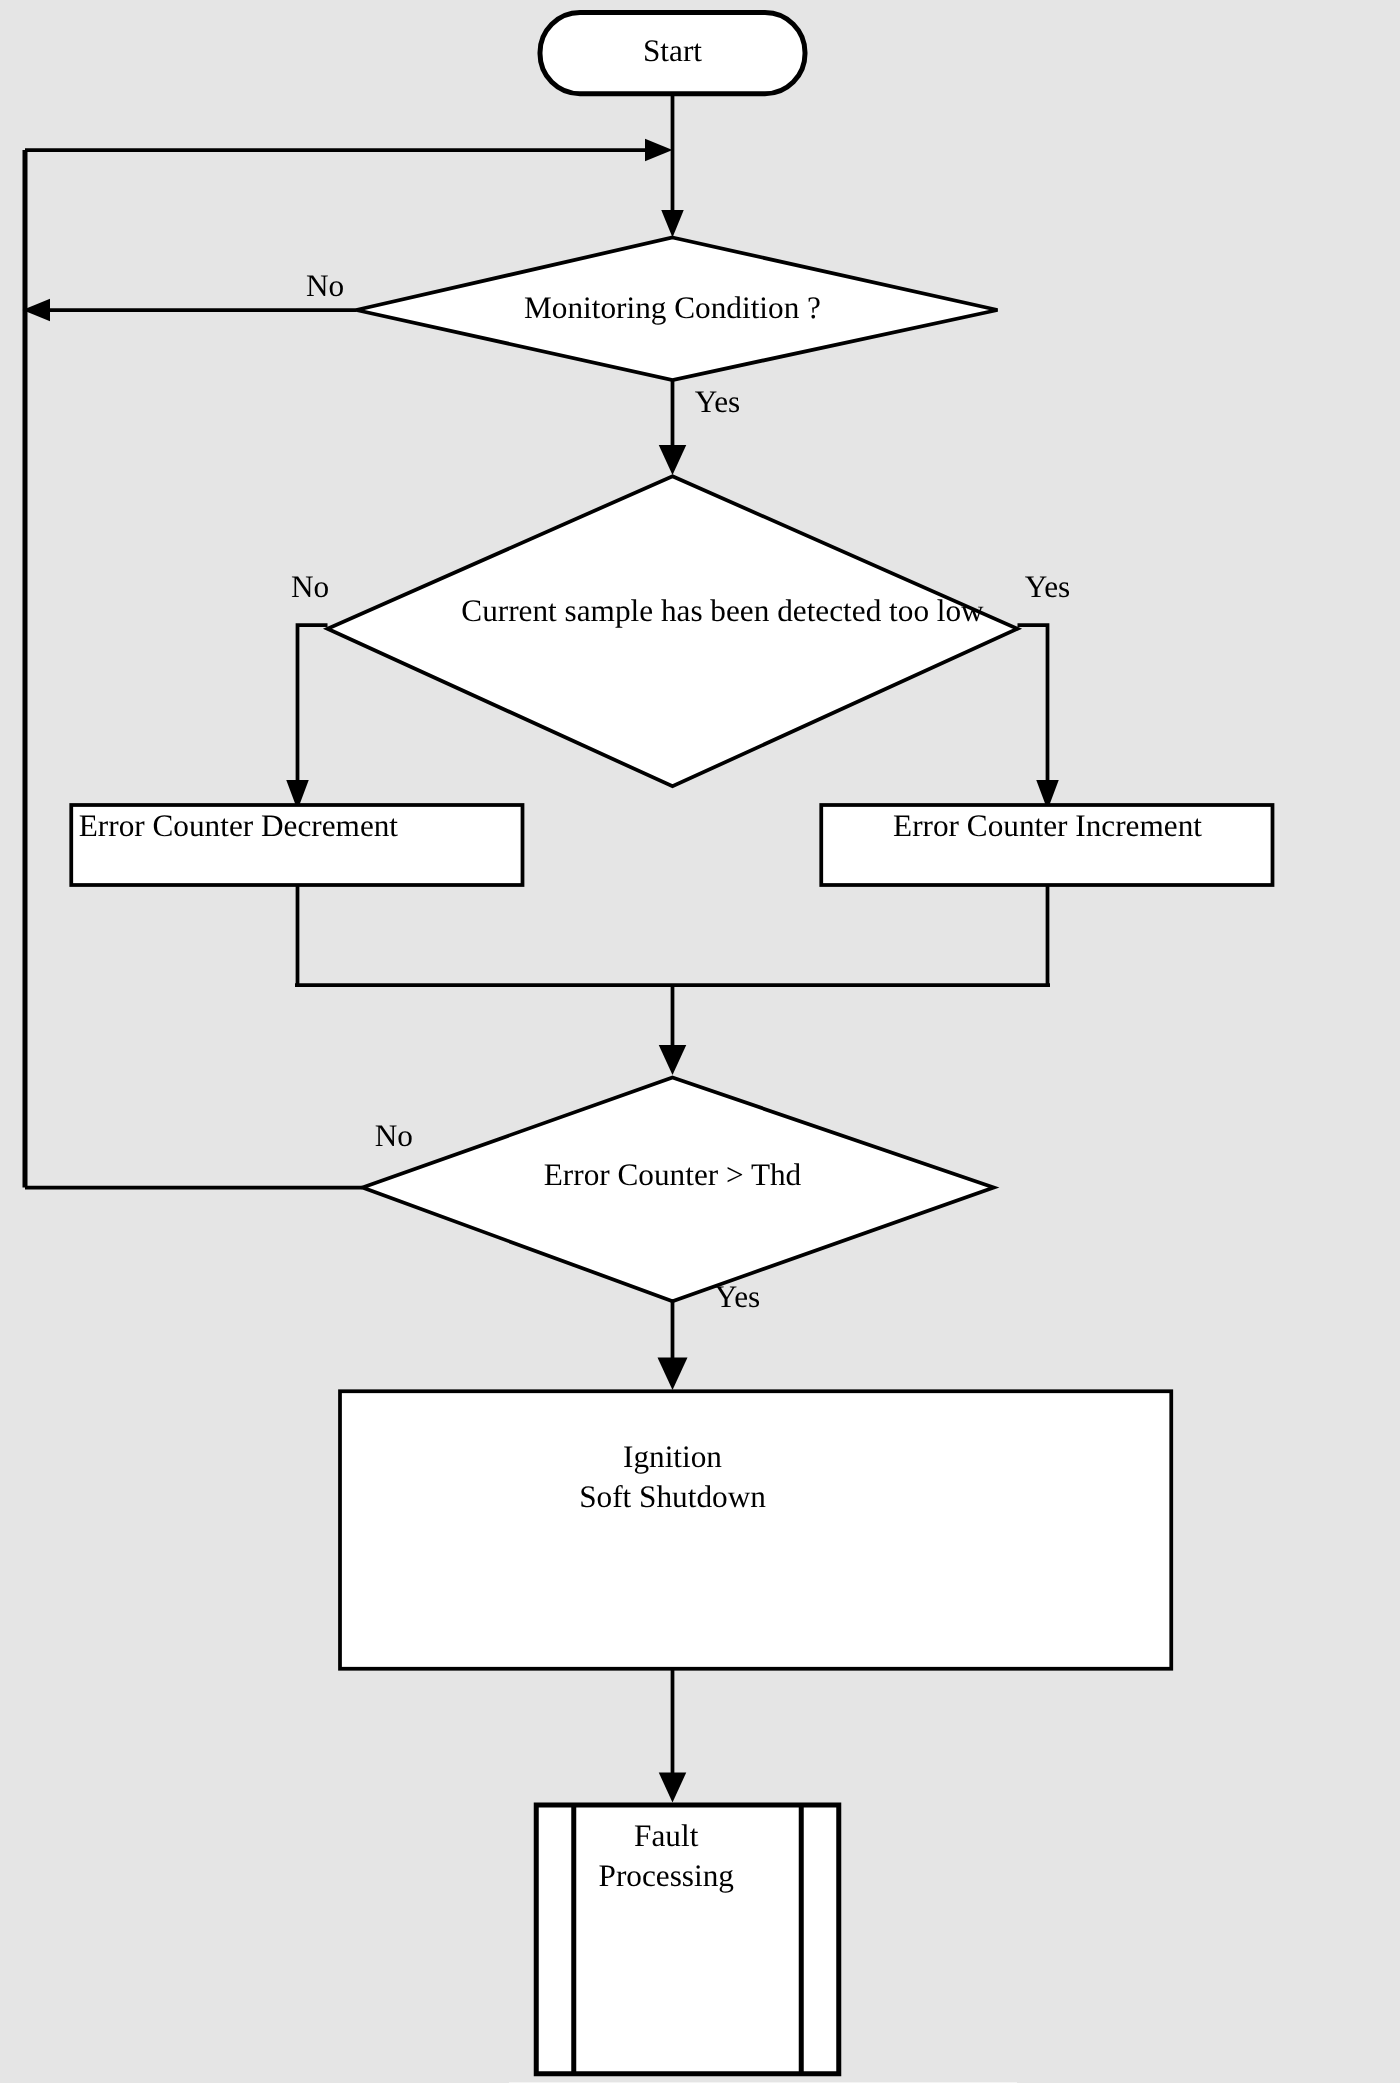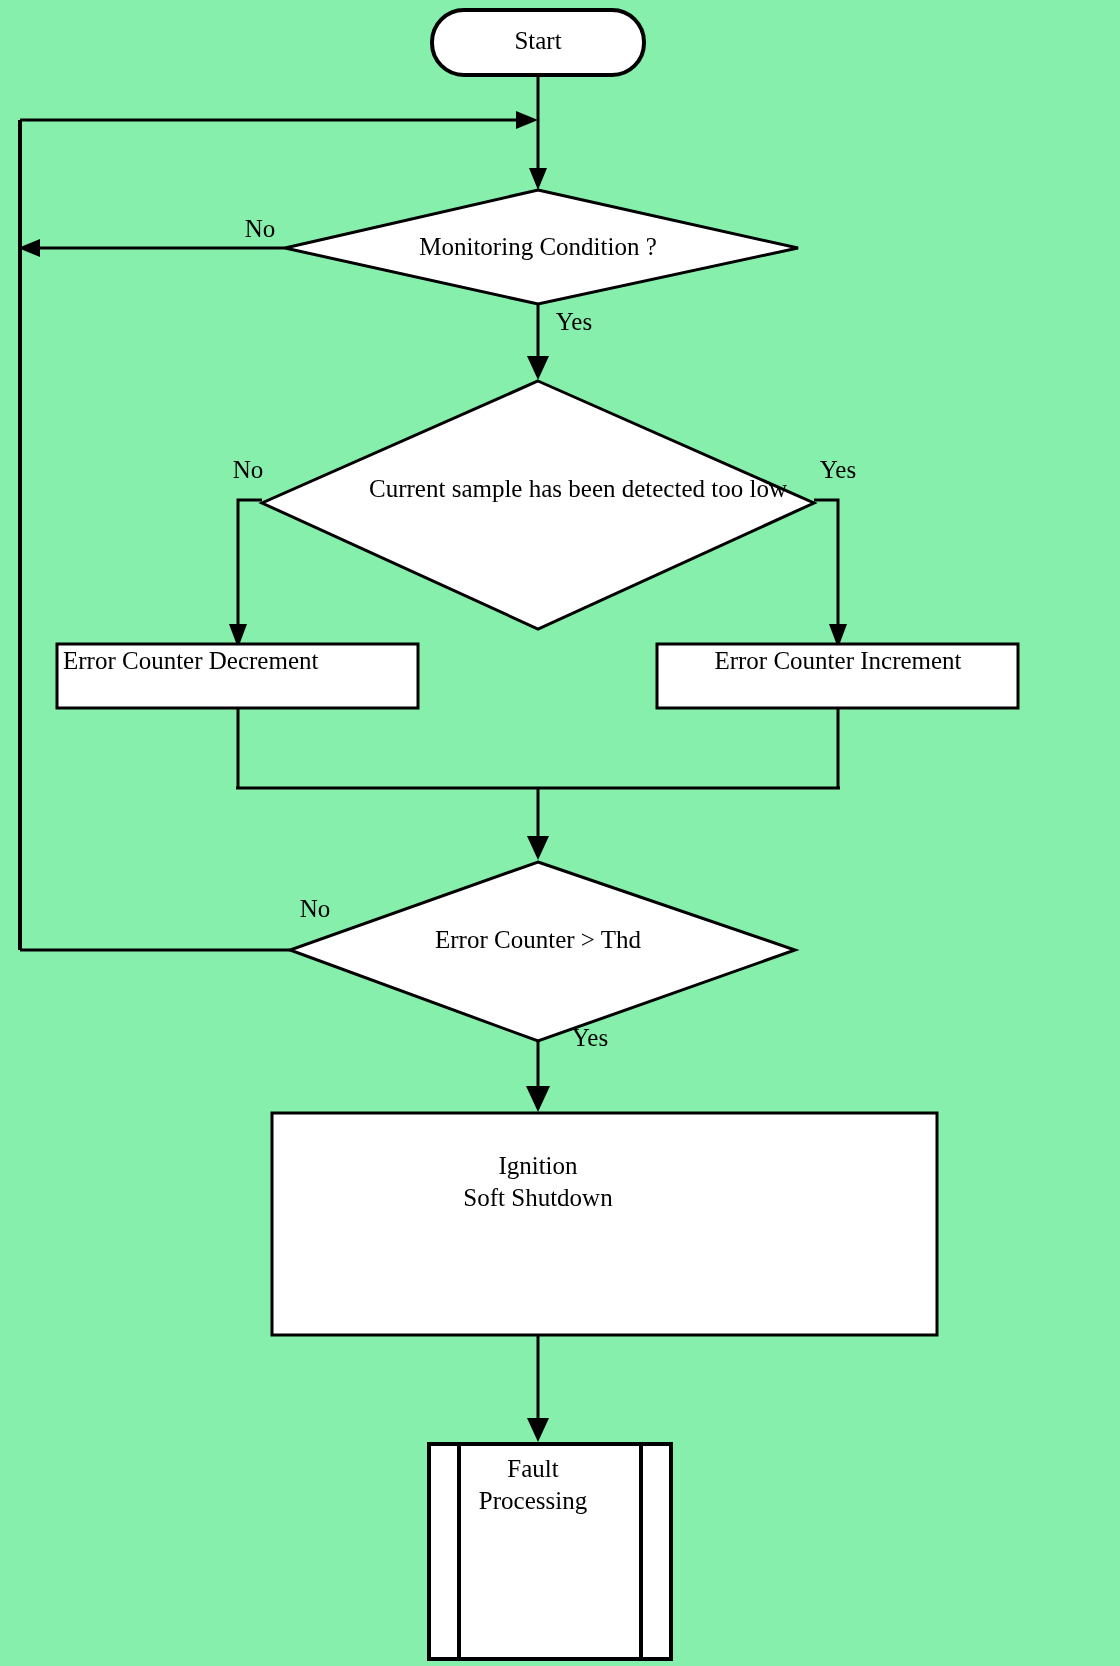--- a/index.html
+++ b/index.html
@@ -7,21 +7,21 @@
     padding: 0;
     background: #ffffff;
   }
   body {
     font-family: "Liberation Serif", "DejaVu Serif", serif;
   }
   #flowchart-root {
     position: relative;
     width: 1120px;
     height: 1666px;
-    background: #86efac;
+    background: #e5e5e5;
     overflow: hidden;
   }
   svg#flow-svg {
     display: block;
     width: 1120px;
     height: 1666px;
   }
   .shape-fill-white {
     fill: #ffffff;
     stroke: #000000;

